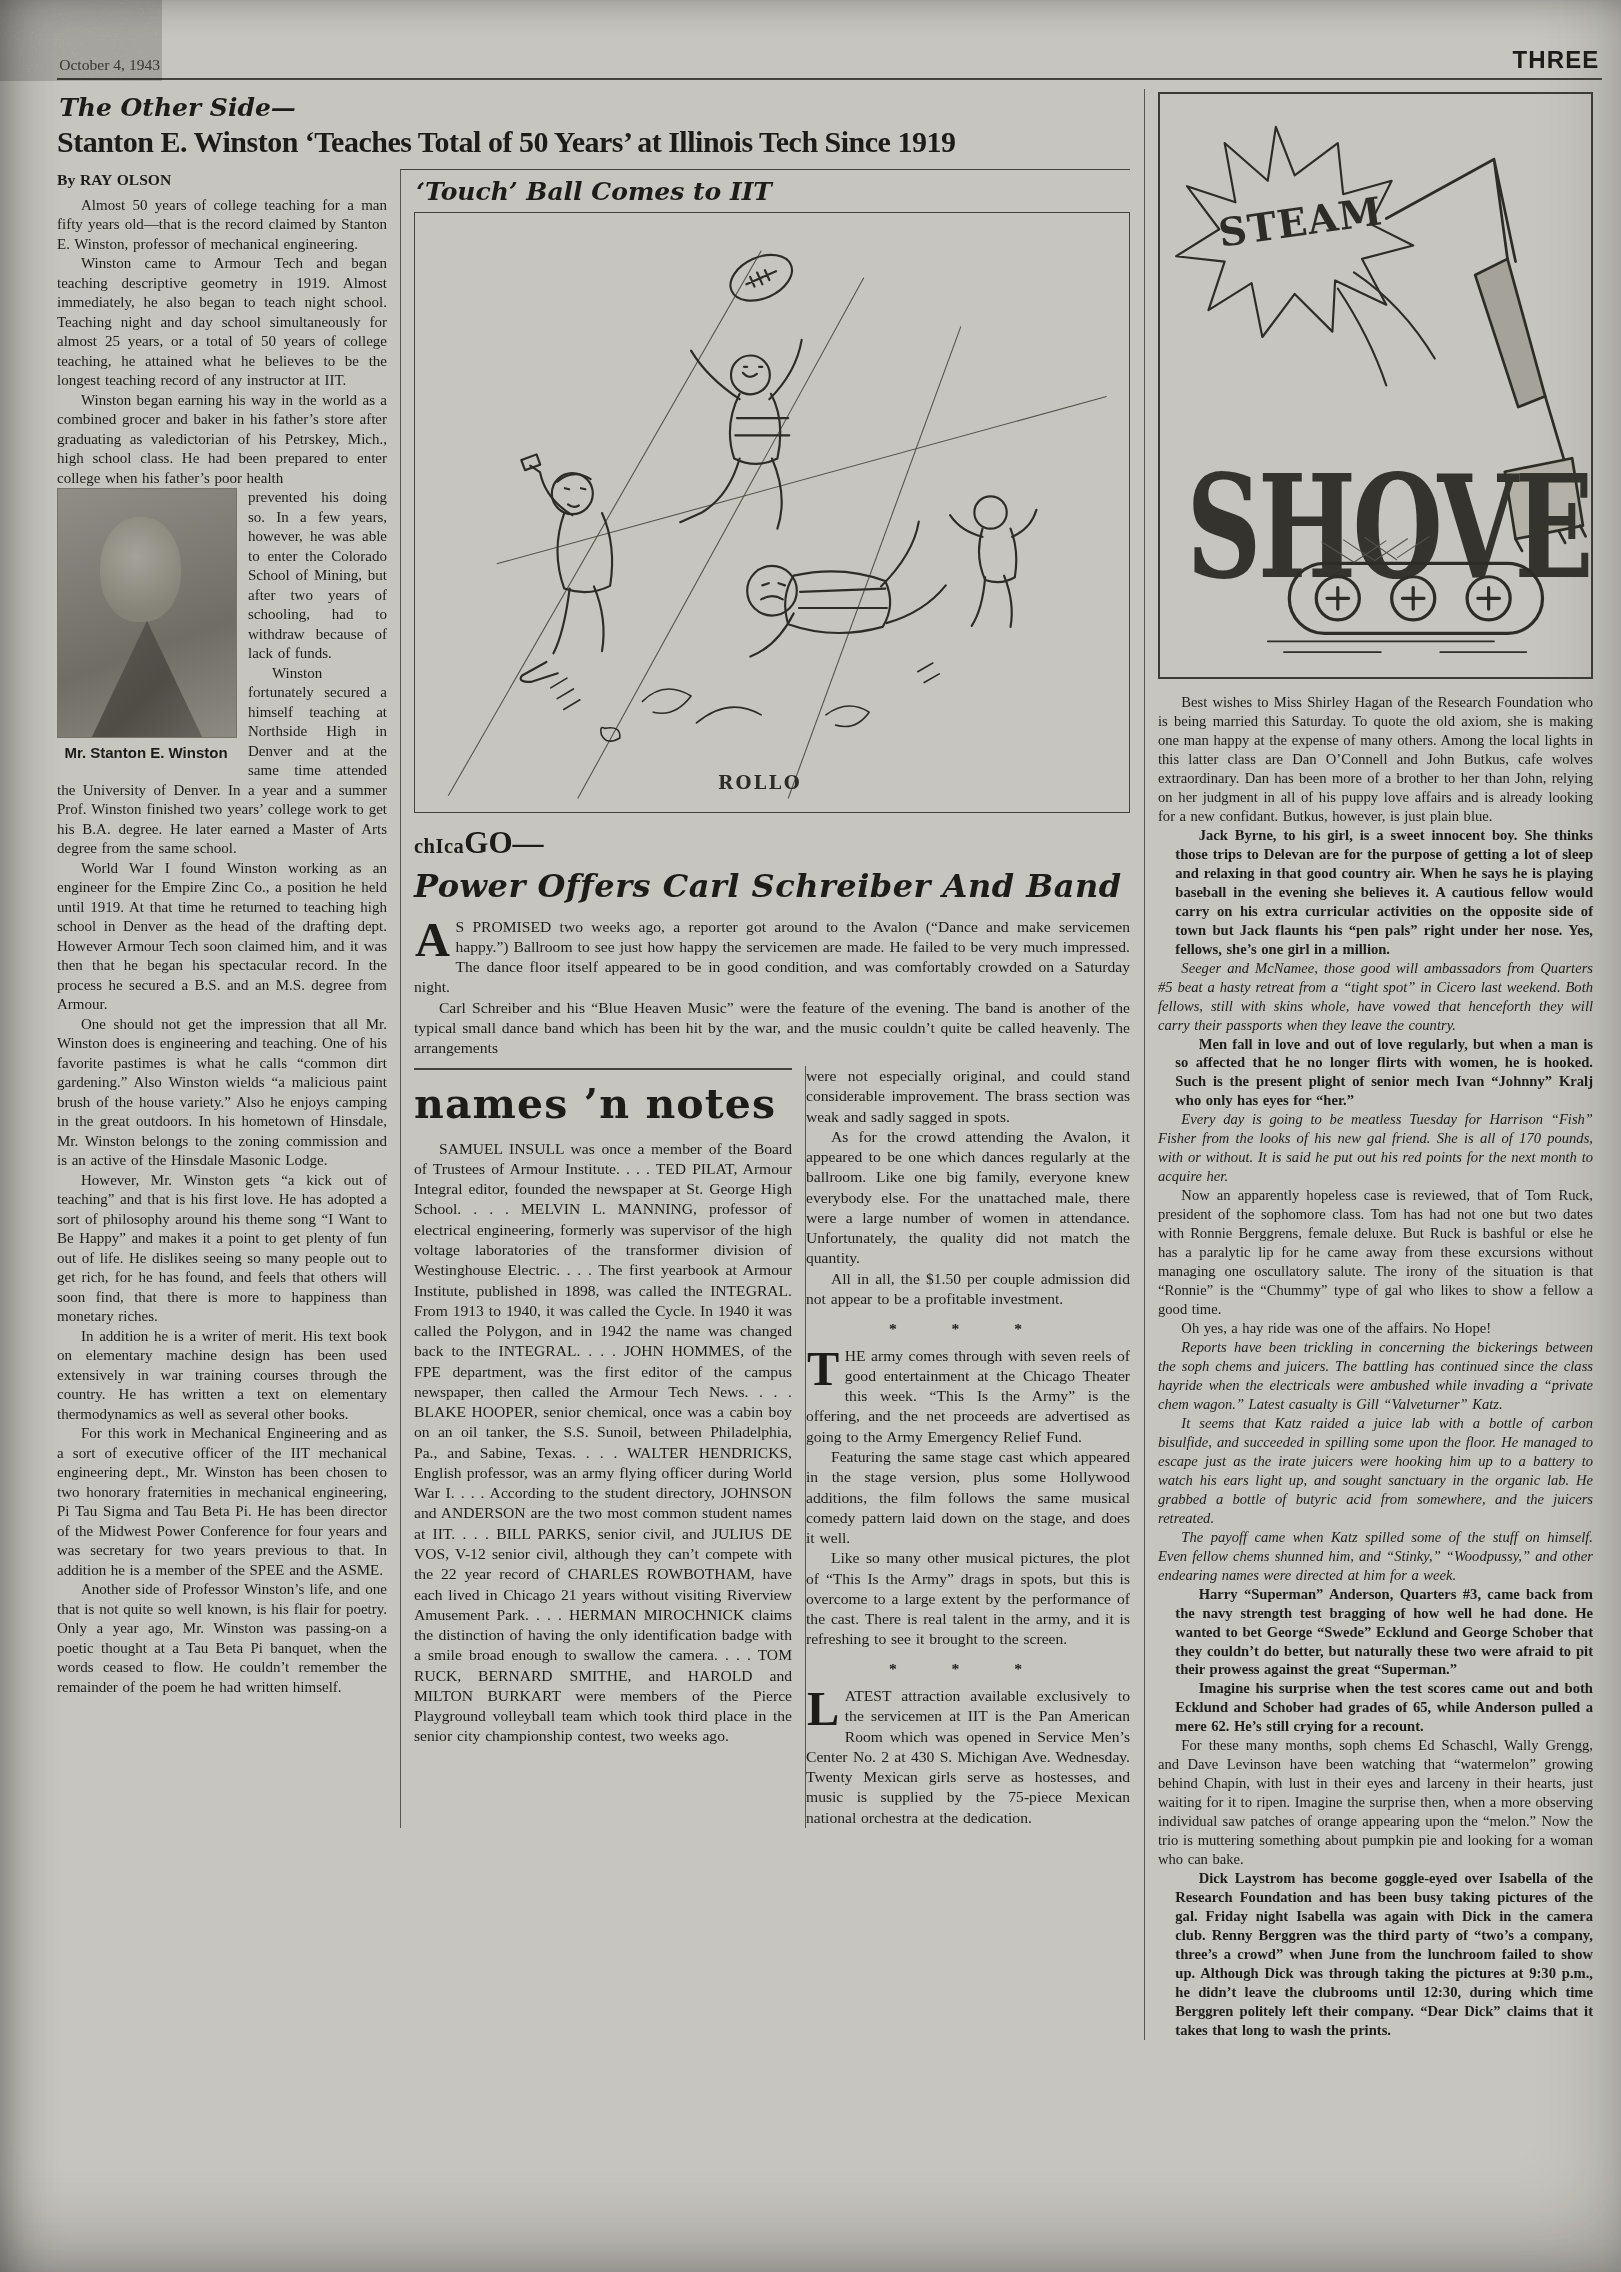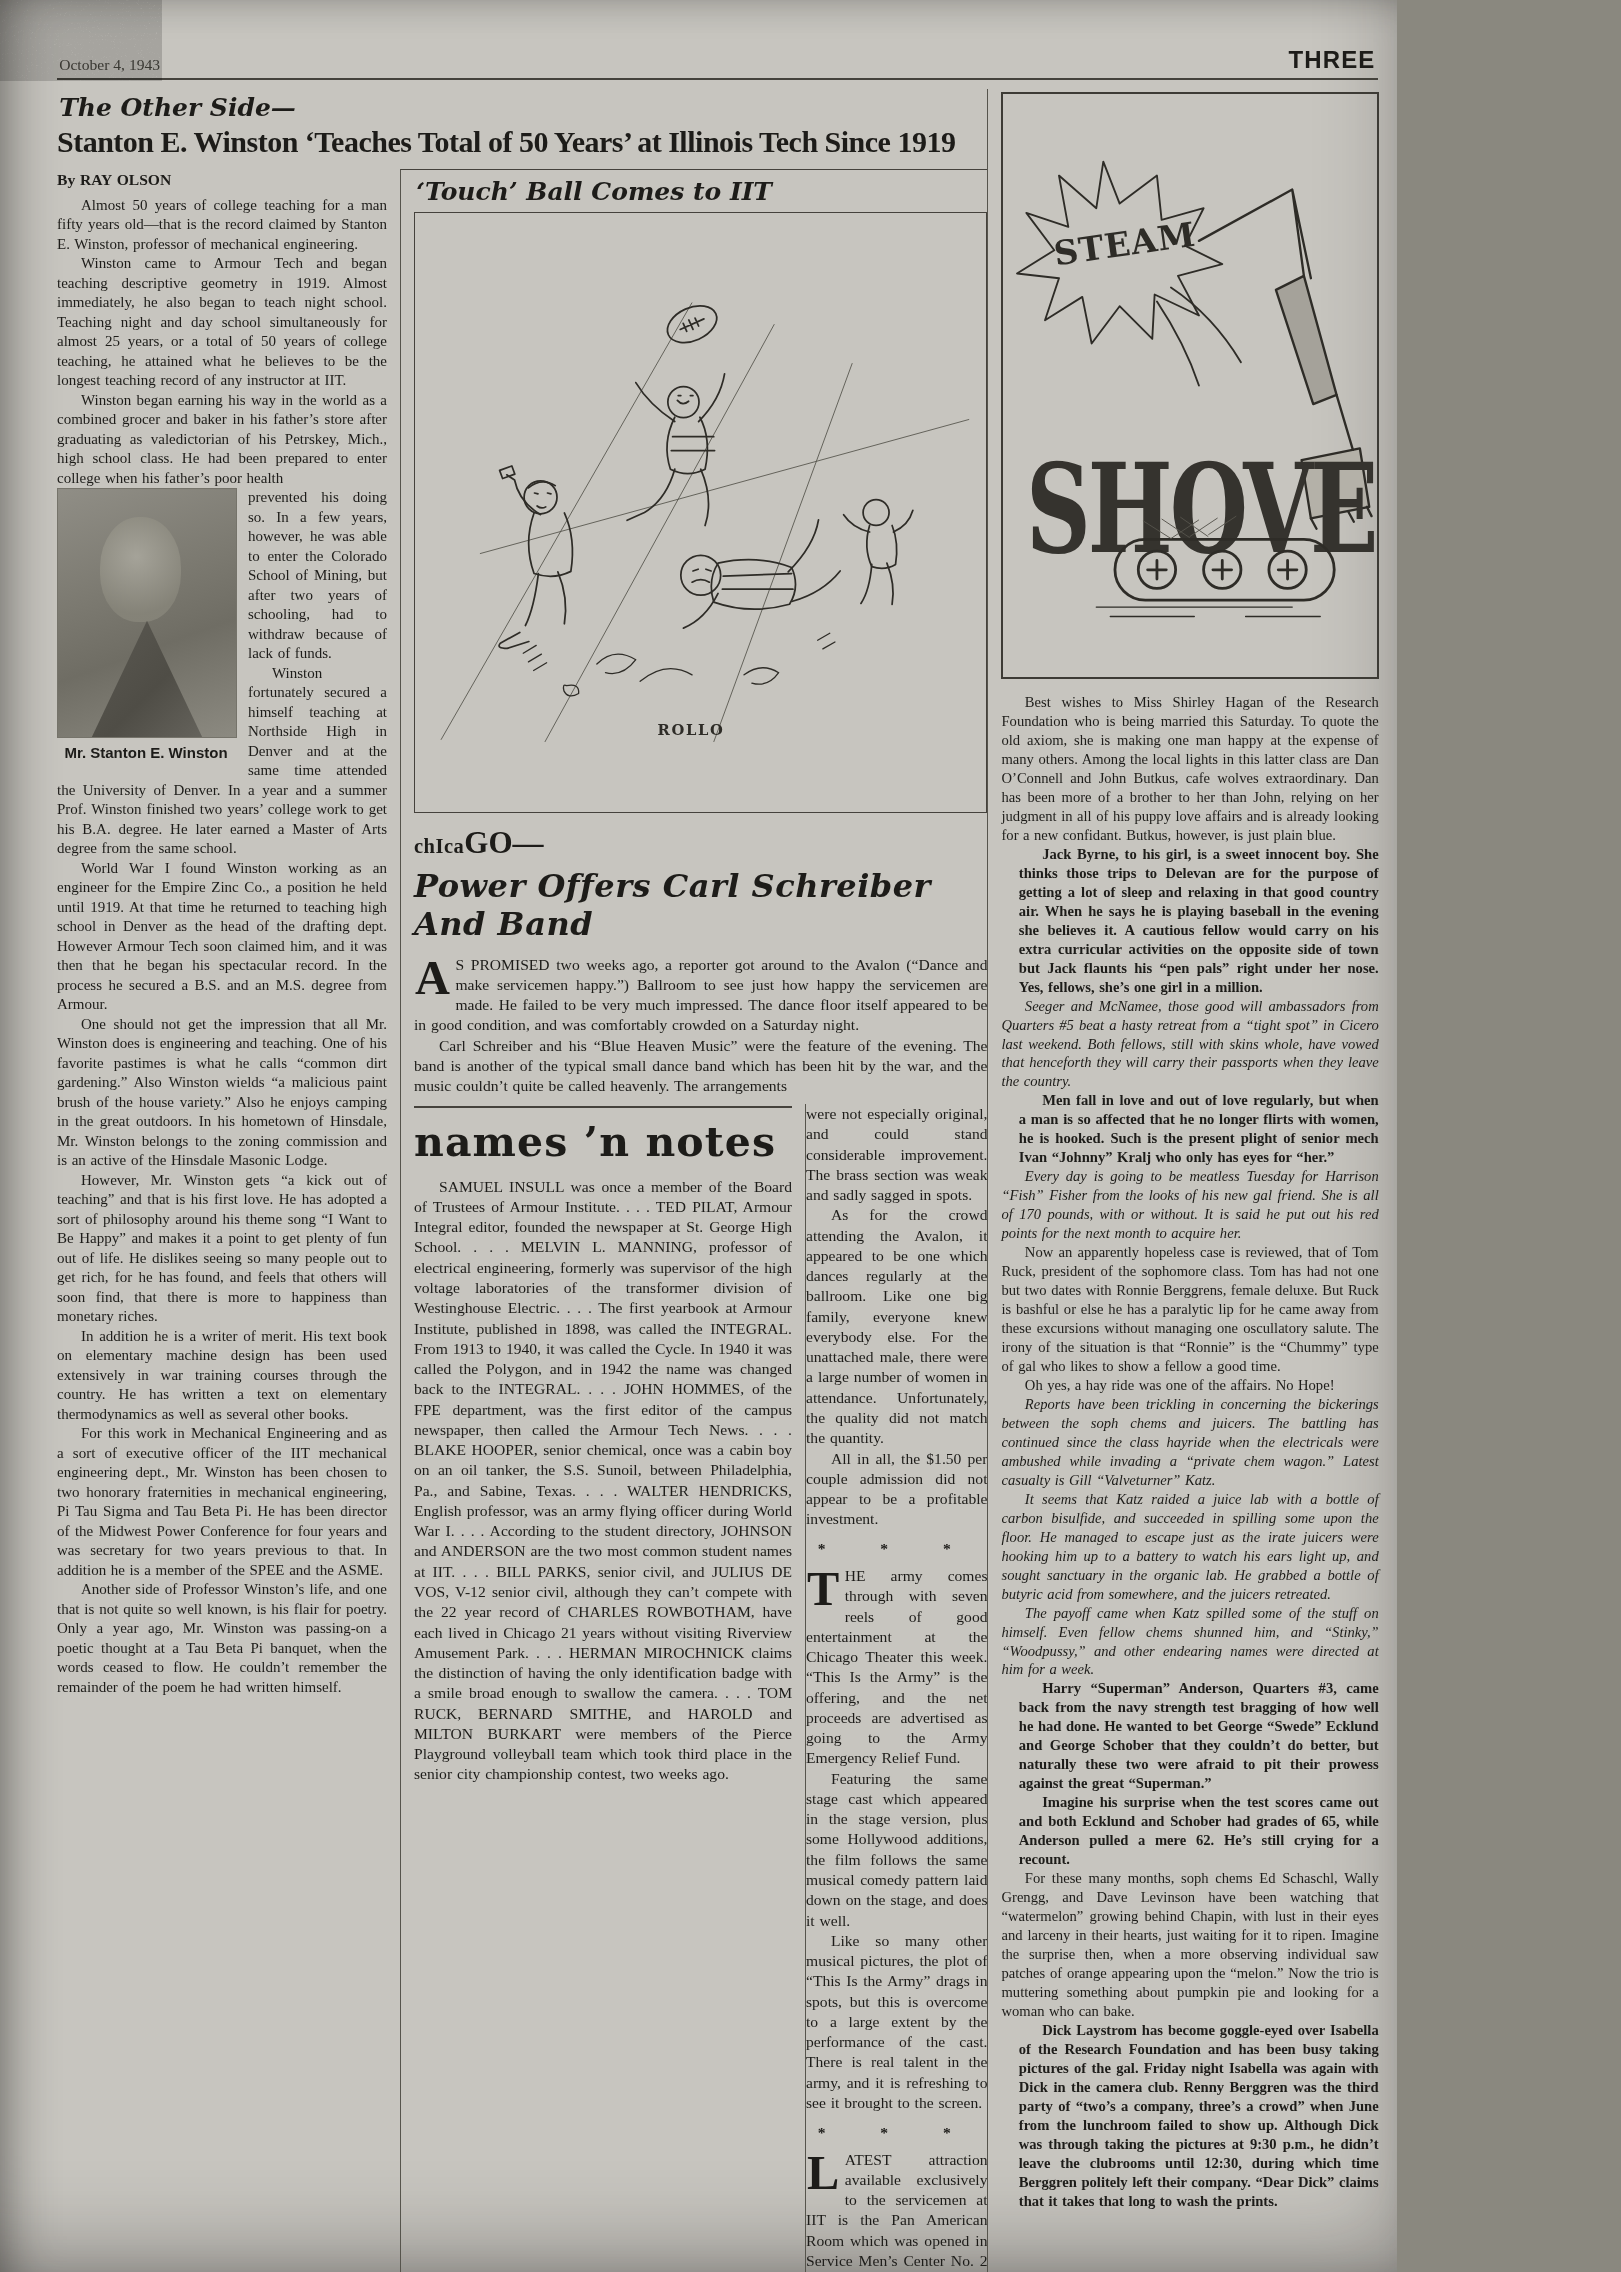--- a/index.html
+++ b/index.html
@@ -1,33 +1,33 @@
 <!DOCTYPE html>
 <html style="font-size:8.6px"><head>
 <meta charset="utf-8">
 <style>
   html,body{margin:0;padding:0;background:#8a887f;}
   .page{
-    position:relative;width:1397px;height:2273px;overflow:hidden;
+    position:relative;width:1621px;height:2273px;overflow:hidden;
     background:#c7c5bf;color:#1d1c19;
     font-family:"Liberation Serif",serif;
     box-shadow:inset 30px 0 49px -21.6px rgba(20,18,15,.45),
                inset -38px -65px 86px -43px rgba(20,18,15,.30),
                inset 0 21.6px 43px -27px rgba(20,18,15,.25);
   }
   .grain{position:absolute;inset:0;z-index:9;pointer-events:none;opacity:.16;}
 
   
   .masthead{display:flex;justify-content:space-between;align-items:flex-end;
     margin:0 19.4px 0 57px;padding:46px 2.2px 4.3px 2.2px;border-bottom:2.2px solid #44423c;}
   .date{font-size:15.6px;color:#45433d;}
   .folio{font-size:24px;font-weight:bold;font-family:"Liberation Sans",sans-serif;letter-spacing:1.1px;}
 
   
-  .content{display:flex;margin:8.6px 18.3px 0 57px;}
+  .content{display:flex;gap:14px;margin:8.6px 18.3px 0 57px;}
   .main-area{width:1073px;}
   .col-right{width:435px;border-left:1.1px solid #56544c;padding-left:13px;}
 
   .kicker{font-family:"DejaVu Serif",serif;font-style:italic;font-weight:bold;font-size:25px;margin:4.3px 0 0 2.2px;}
   .headline{font-size:30px;font-weight:bold;line-height:1.1;letter-spacing:-0.5px;margin:3.2px 0 10.8px;}
 
   .main-cols{display:flex;gap:13px;}
   .col-left{width:330px;}
   .col-mid{flex:1;border-left:1.1px solid #56544c;border-top:1.6px solid #45423c;padding-left:13px;padding-top:5.4px;}
 

